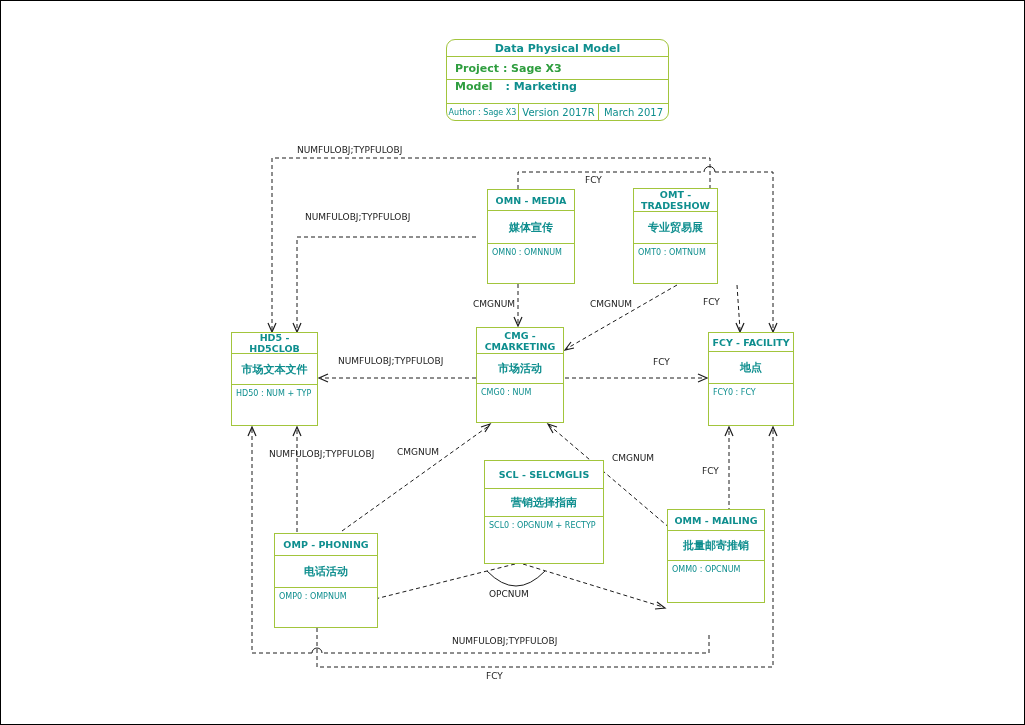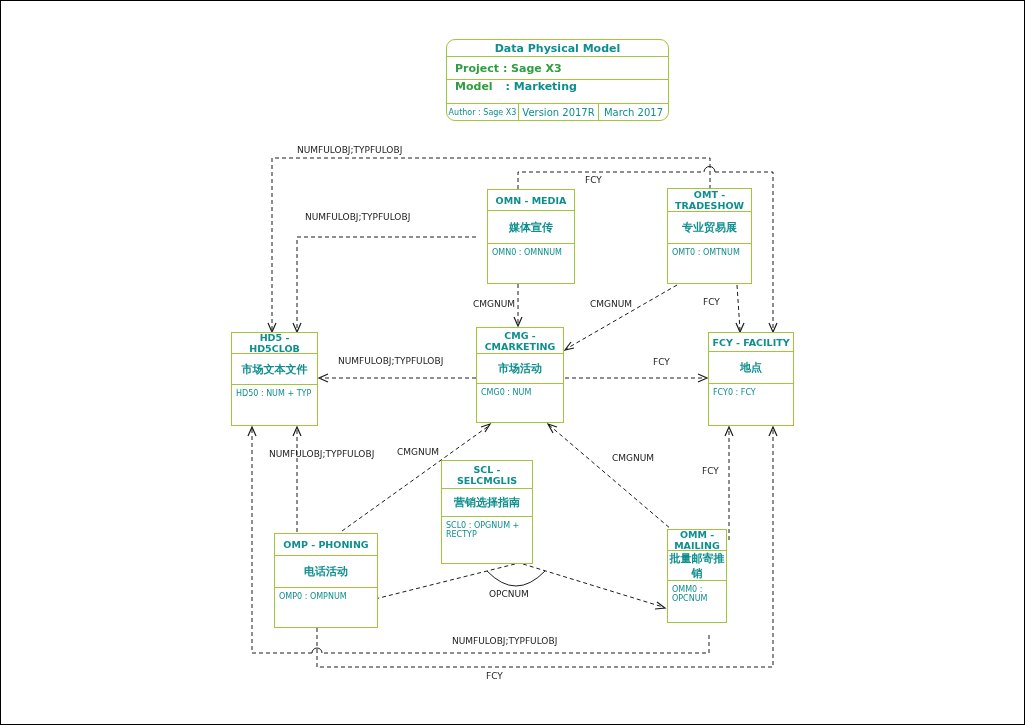--- a/index.html
+++ b/index.html
@@ -161,21 +161,21 @@
       <div class="cell c3">March 2017</div>
     </div>
   </div>
 
   <div class="entity" style="left:486px;top:188px;width:88px;height:95px;">
     <div class="hdr" style="height:21px;">OMN - MEDIA</div>
     <div class="cn" style="height:33px;">媒体宣传</div>
     <div class="key">OMN0 : OMNNUM</div>
   </div>
 
-  <div class="entity" style="left:666px;top:187px;width:85px;height:96px;">
+  <div class="entity" style="left:632px;top:187px;width:85px;height:96px;">
     <div class="hdr" style="height:23px;">OMT - TRADESHOW</div>
     <div class="cn" style="height:32px;">专业贸易展</div>
     <div class="key">OMT0 : OMTNUM</div>
   </div>
 
   <div class="entity" style="left:230px;top:331px;width:87px;height:94px;">
     <div class="hdr" style="height:21px;">HD5 - HD5CLOB</div>
     <div class="cn" style="height:31px;">市场文本文件</div>
     <div class="key">HD50 : NUM + TYP</div>
   </div>
@@ -185,33 +185,33 @@
     <div class="cn" style="height:30px;text-align:center;">市场活动</div>
     <div class="key">CMG0 : NUM</div>
   </div>
 
   <div class="entity" style="left:707px;top:331px;width:86px;height:94px;">
     <div class="hdr" style="height:19px;">FCY - FACILITY</div>
     <div class="cn" style="height:32px;">地点</div>
     <div class="key">FCY0 : FCY</div>
   </div>
 
-  <div class="entity" style="left:440px;top:459px;width:92px;height:104px;">
+  <div class="entity" style="left:483px;top:459px;width:120px;height:104px;">
     <div class="hdr" style="height:28px;">SCL - SELCMGLIS</div>
     <div class="cn" style="height:28px;">营销选择指南</div>
     <div class="key">SCL0 : OPGNUM + RECTYP</div>
   </div>
 
   <div class="entity" style="left:273px;top:532px;width:104px;height:95px;">
     <div class="hdr" style="height:22px;">OMP - PHONING</div>
     <div class="cn" style="height:32px;">电话活动</div>
     <div class="key">OMP0 : OMPNUM</div>
   </div>
 
-  <div class="entity" style="left:666px;top:528px;width:60px;height:94px;">
+  <div class="entity" style="left:666px;top:508px;width:98px;height:94px;">
     <div class="hdr" style="height:21px;">OMM - MAILING</div>
     <div class="cn" style="height:30px;">批量邮寄推销</div>
     <div class="key">OMM0 : OPCNUM</div>
   </div>
 
   <div class="elabel" style="left:296px;top:144px;">NUMFULOBJ;TYPFULOBJ</div>
   <div class="elabel" style="left:304px;top:211px;">NUMFULOBJ;TYPFULOBJ</div>
   <div class="elabel" style="left:584px;top:174px;">FCY</div>
   <div class="elabel" style="left:472px;top:298px;">CMGNUM</div>
   <div class="elabel" style="left:589px;top:298px;">CMGNUM</div>

